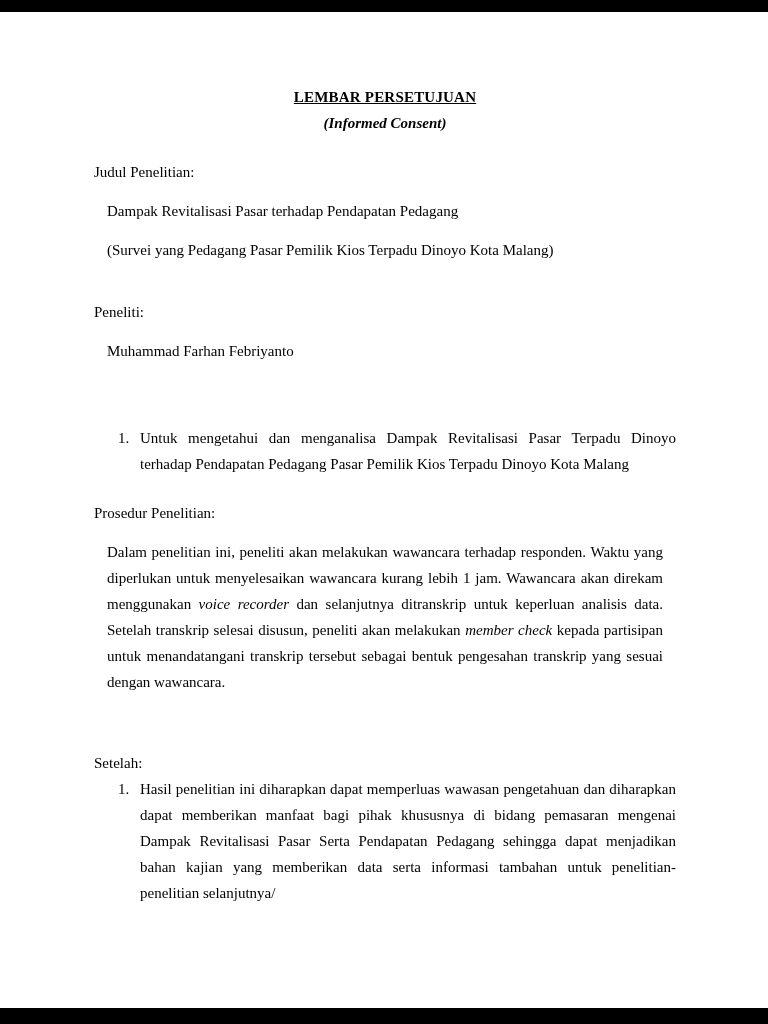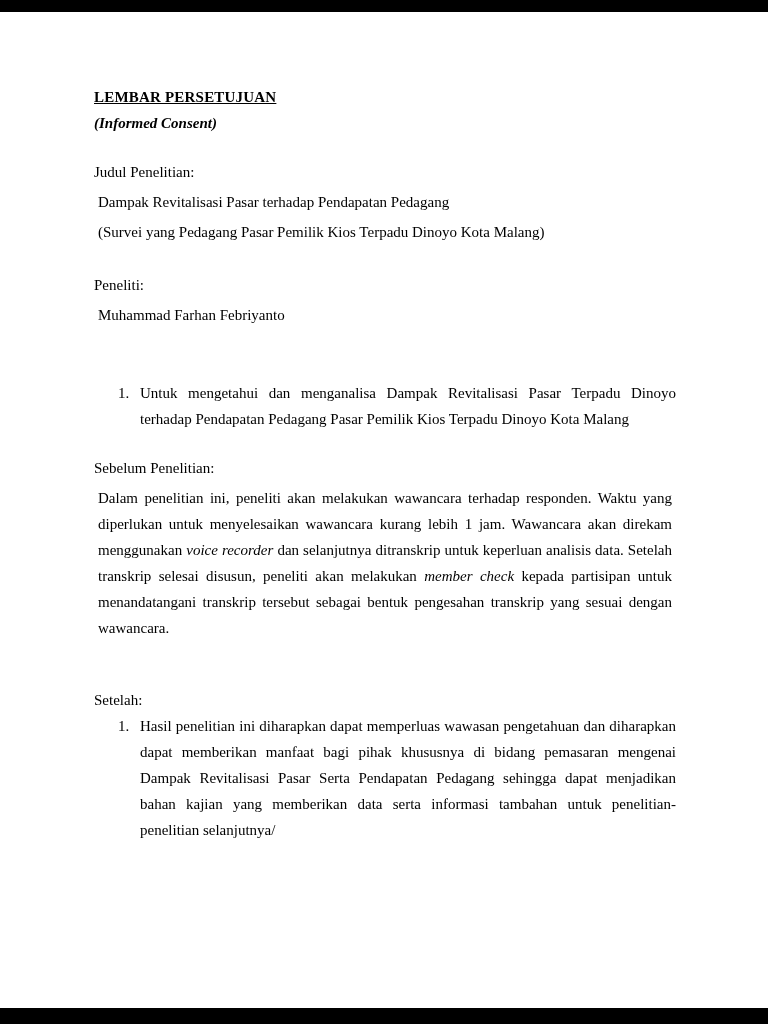--- a/index.html
+++ b/index.html
@@ -27,34 +27,35 @@
   .edge-bar.top { top: 0; height: 12px; }
   .edge-bar.bottom { bottom: 0; height: 16px; }
 
   .content {
     position: absolute;
     top: 84px;
     left: 94px;
     right: 92px;
   }
   .title-block {
+    text-align: center;
   }
   .doc-title {
     font-weight: bold;
     text-decoration: underline;
     letter-spacing: 0.2px;
   }
   .doc-subtitle {
     font-weight: bold;
     font-style: italic;
   }
   .section-heading {
   }
   .para {
-    margin: 4px;
+    margin: 13px;
     text-align: justify;
   }
   .bold-para {
     font-weight: bold;
     text-align: justify;
   }
   .italic { font-style: italic; }
 
   .gap-sm { height: 23px; }
   .gap-md { height: 25px; }
@@ -109,21 +110,21 @@
     <div class="section">
       <div class="list-item">
         <span class="list-marker">1.</span>
         <div class="list-text">Untuk mengetahui dan menganalisa Dampak Revitalisasi Pasar Terpadu Dinoyo terhadap Pendapatan Pedagang Pasar Pemilik Kios Terpadu Dinoyo Kota Malang</div>
       </div>
     </div>
 
     <div class="gap-sm"></div>
 
     <div class="section">
-      <div class="section-heading">Sebelum Penelitian:</div>
+      <div class="section-heading">Prosedur Penelitian:</div>
       <p class="para"><span>Dalam penelitian ini, peneliti akan melakukan wawancara terhadap responden. Waktu yang diperlukan untuk menyelesaikan wawancara kurang lebih 1 jam. Wawancara akan direkam menggunakan </span><span class="italic">voice recorder</span><span> dan selanjutnya ditranskrip untuk keperluan analisis data. Setelah transkrip selesai disusun, peneliti akan melakukan </span><span class="italic">member check</span><span> kepada partisipan untuk menandatangani transkrip tersebut sebagai bentuk pengesahan transkrip yang sesuai dengan wawancara.</span></p>
     </div>
 
     <div class="gap-lg"></div>
 
     <div class="section">
       <div class="section-heading">Setelah:</div>
       <div class="list-item">
         <span class="list-marker">1.</span>
         <div class="list-text">Hasil penelitian ini diharapkan dapat memperluas wawasan pengetahuan dan diharapkan dapat memberikan manfaat bagi pihak khususnya di bidang pemasaran mengenai Dampak Revitalisasi Pasar Serta Pendapatan Pedagang sehingga dapat menjadikan bahan kajian yang memberikan data serta informasi tambahan untuk penelitian-penelitian selanjutnya/</div>

